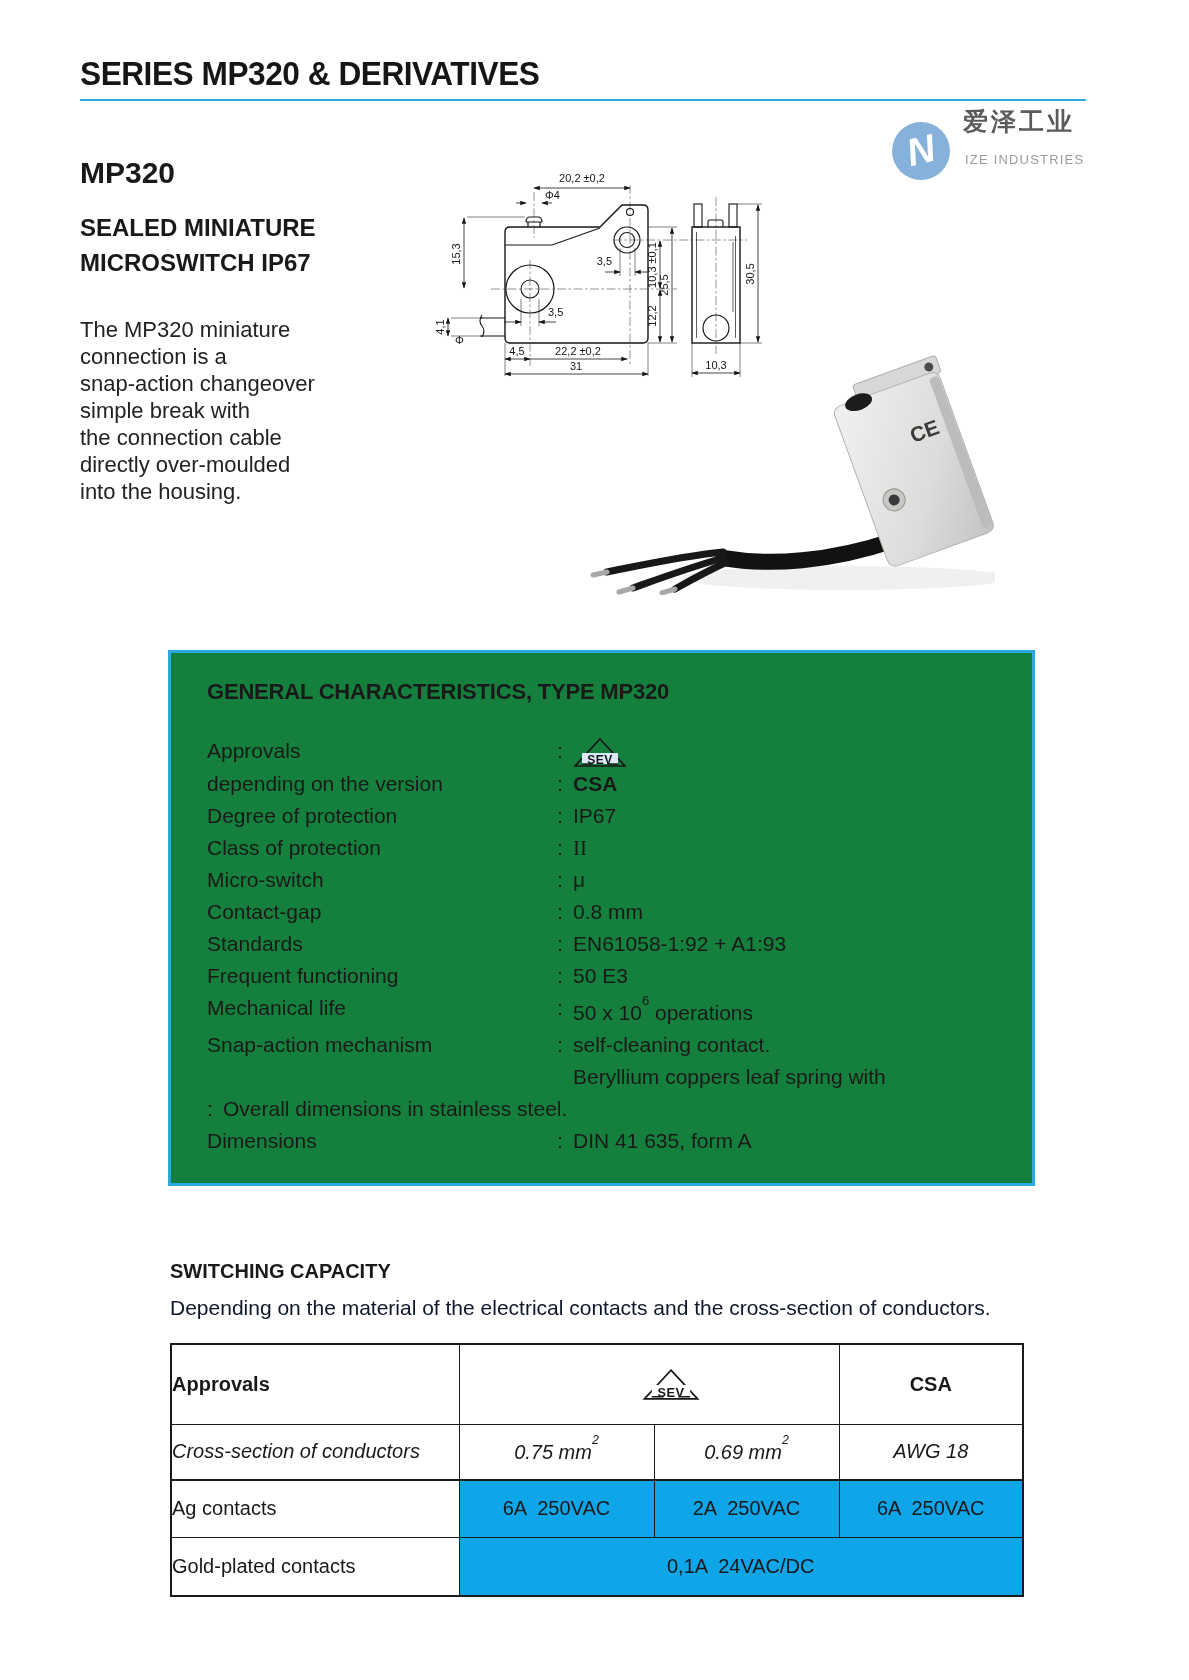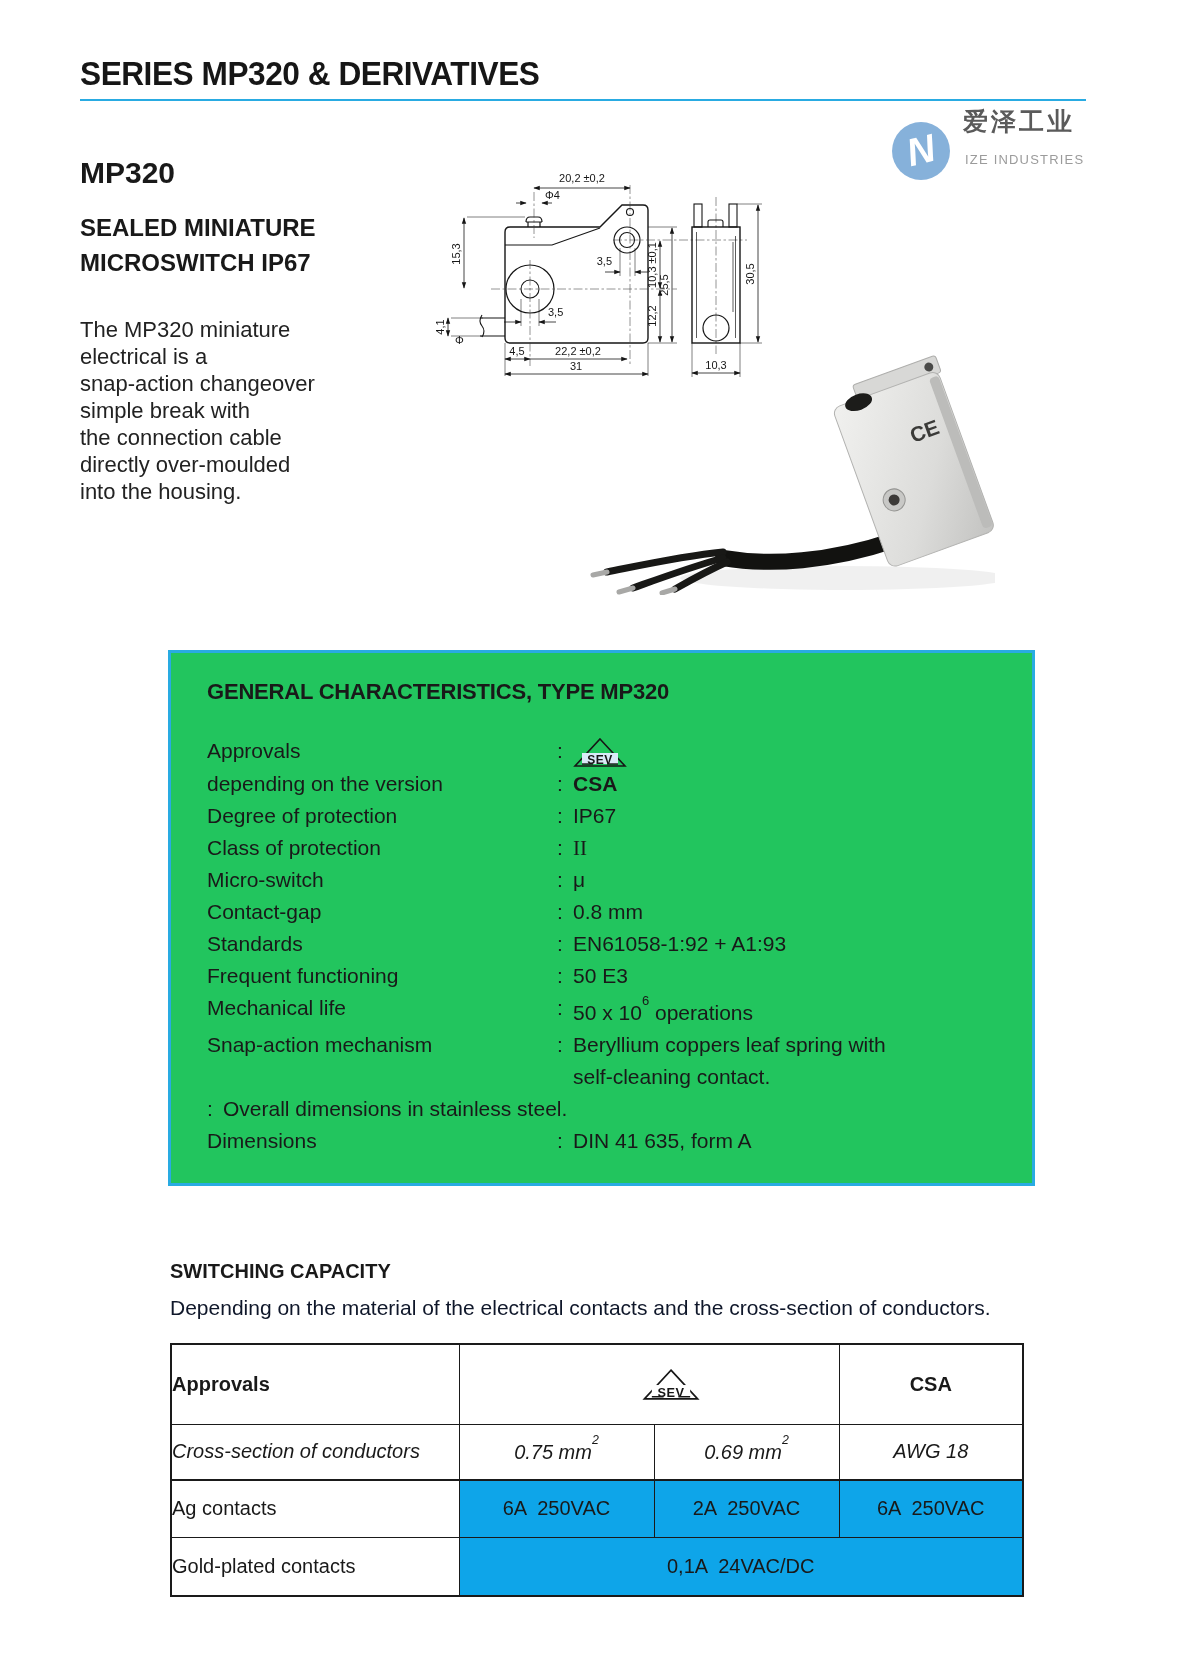--- a/index.html
+++ b/index.html
@@ -27,21 +27,21 @@
   .descr { left:80px; top:316px; font-size:22px; line-height:27px; color:#222; }
 
   
   .drawing { left:415px; top:152px; }
   .drawing text { font-family:"Liberation Sans",sans-serif; font-size:11px; fill:#161616; }
   .photo { left:555px; top:340px; }
   .photo text { font-family:"Liberation Sans",sans-serif; }
 
   
   .charbox { left:168px; top:650px; width:867px; height:536px;
-             background:#22c55e; border:3px solid #29abe2; }
+             background:#15803d; border:3px solid #29abe2; }
   .charbox-title { left:36px; top:26px; font-size:22px; font-weight:bold; letter-spacing:-0.2px; }
   .crows { position:absolute; left:36px; top:82px; right:30px; }
   .crow { display:flex; align-items:flex-start; min-height:32px; font-size:21px; line-height:32px; }
   .clabel { width:350px; flex:0 0 350px; }
   .ccolon { width:16px; flex:0 0 16px; }
   .cvalue { flex:1; }
   .bold { font-weight:bold; }
   .serif { font-family:"Liberation Serif", serif; }
   sup.s6 { font-size:0.62em; position:relative; top:-0.55em; }
 
@@ -76,21 +76,21 @@
     <text x="30" y="43" font-size="40" font-weight="bold" font-style="italic" fill="#ffffff" text-anchor="middle" transform="rotate(-14 30 30)">N</text>
   </svg>
   <div class="abs logo-cn">爱泽工业</div>
   <div class="abs logo-en">IZE INDUSTRIES</div>
 
   <div class="abs model">MP320</div>
   <div class="abs subtitle1">SEALED MINIATURE</div>
   <div class="abs subtitle2">MICROSWITCH IP67</div>
   <div class="abs descr">
     <div>The MP320 miniature</div>
-    <div>electrical is a</div>
+    <div>connection is a</div>
     <div>snap-action changeover</div>
     <div>simple break with</div>
     <div>the connection cable</div>
     <div>directly over-moulded</div>
     <div>into the housing.</div>
   </div>
 
   <svg class="abs drawing" width="385" height="225" viewBox="0 0 385 225">
     <defs>
       <marker id="arr" viewBox="0 0 10 10" refX="9" refY="5" markerWidth="8" markerHeight="8" orient="auto-start-reverse">
@@ -287,22 +287,22 @@
       <div class="crow">
         <span class="clabel">Mechanical life</span>
         <span class="ccolon">:</span>
         <span class="cvalue"><span>50 x 10</span><sup class="s6">6</sup><span> operations</span></span>
       </div>
 
       <div class="crow">
         <span class="clabel">Snap-action mechanism</span>
         <span class="ccolon">:</span>
         <span class="cvalue">
+          <div>self-cleaning contact.</div>
           <div>Beryllium coppers leaf spring with</div>
-          <div>self-cleaning contact.</div>
         </span>
       </div>
 
       <div class="crow">
         <span class="ccolon">:</span>
         <span class="cvalue">Overall dimensions in stainless steel.</span>
       </div>
 
       <div class="crow">
         <span class="clabel">Dimensions</span>

